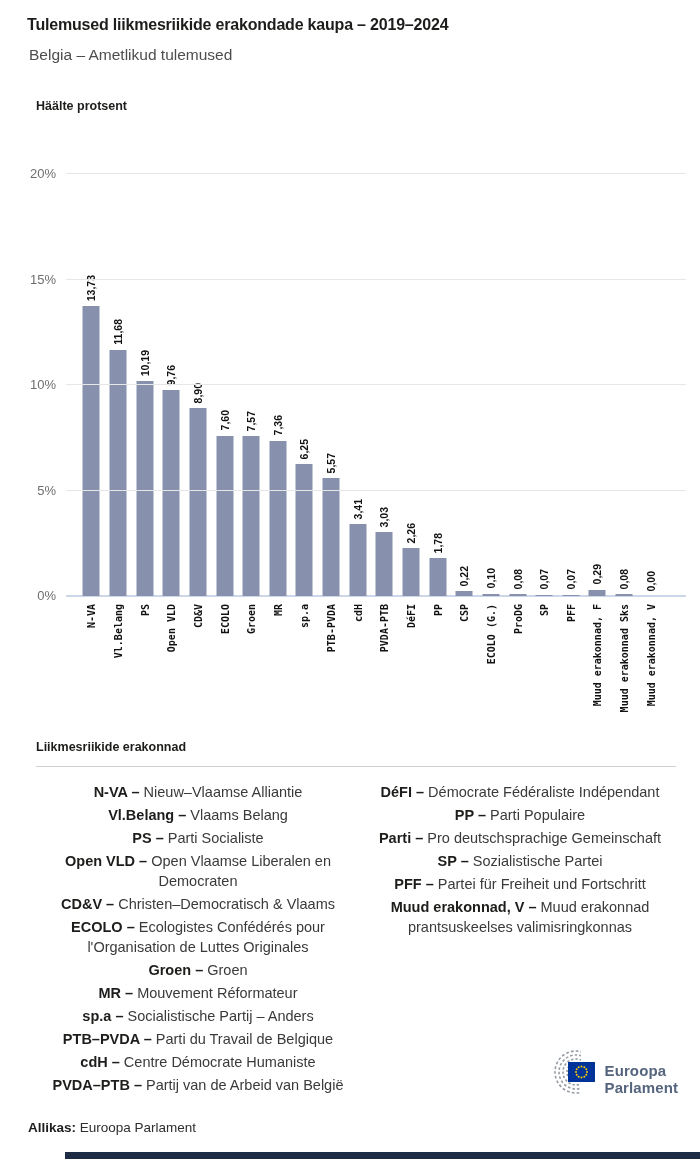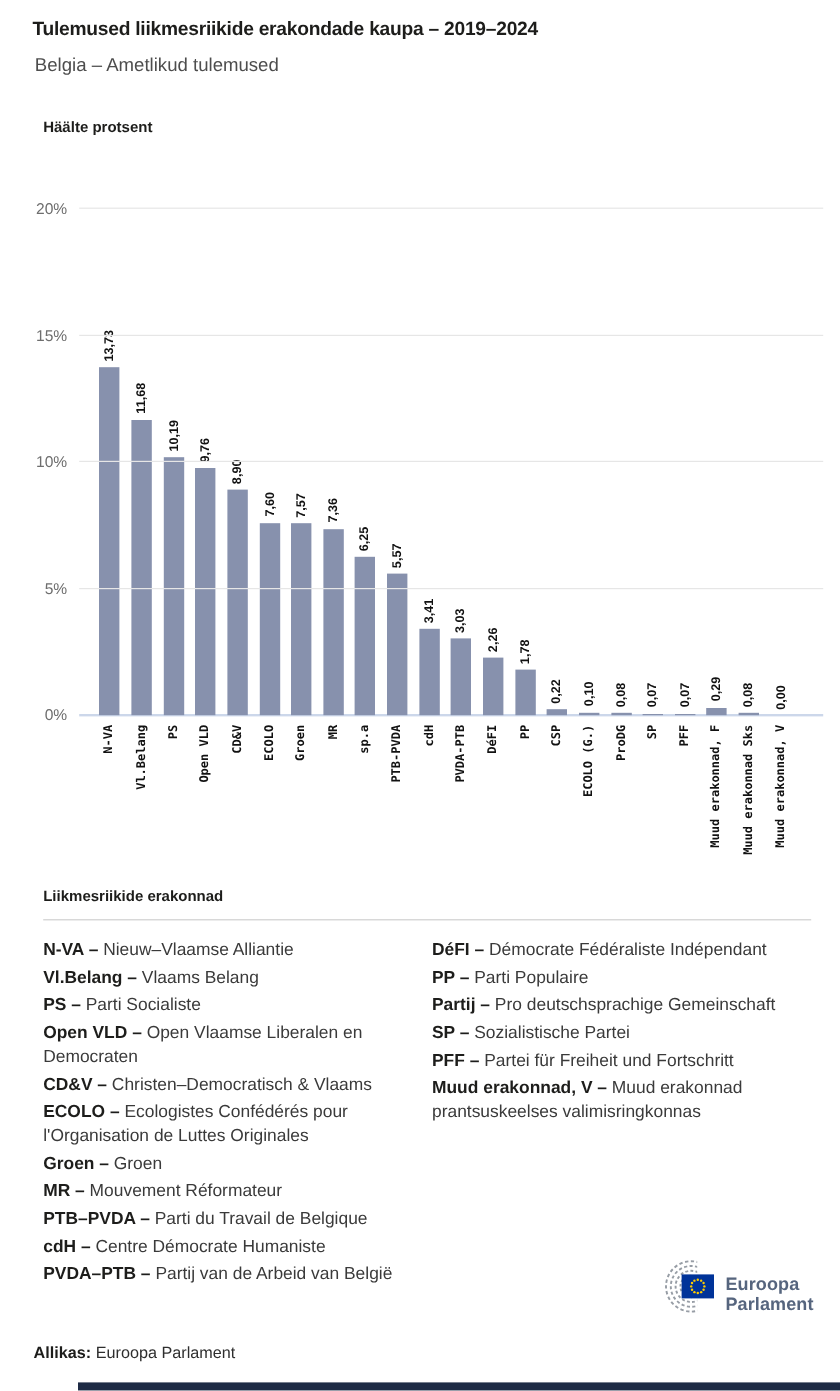--- a/index.html
+++ b/index.html
@@ -24,21 +24,21 @@
              font-size:10.5px;font-weight:700;color:#111;letter-spacing:0;}
   .bar-cat{position:absolute;top:calc(100% + 8px);left:50%;transform:translateX(-50%) rotate(180deg);
            writing-mode:vertical-rl;white-space:nowrap;
            font-family:"DejaVu Sans Mono", monospace;font-size:10px;font-weight:700;color:#111;}
 
   
   .legend-title{position:absolute;left:36px;top:740px;margin:0;font-size:12.5px;font-weight:700;color:#1d1d1b;}
   .legend-divider{position:absolute;left:36px;top:766px;width:640px;height:1px;background:#cfcfcf;border:0;margin:0;}
   .legend-cols{position:absolute;left:36px;top:782px;width:644px;display:grid;grid-template-columns:324px 320px;column-gap:0;}
   .legend-col{display:block;}
-  .legend-entry{font-size:14.5px;line-height:20px;margin:0 0 3px 0;color:#3a3a3a;}
+  .legend-entry{font-size:14.5px;line-height:20px;margin:0 0 3px 0;color:#3a3a3a;text-align:center;}
   .legend-entry .abbr{font-weight:700;color:#1d1d1b;}
 
   
   .source-note{position:absolute;left:28px;top:1120px;font-size:13.5px;color:#2e2e2e;}
   .source-note .b{font-weight:700;color:#1d1d1b;}
   .ep-logo{position:absolute;right:22px;top:1048px;display:flex;align-items:flex-end;gap:8px;}
   .logo-text{font-size:15px;font-weight:700;color:#56657e;line-height:1.15;letter-spacing:0.1px;}
   .bottom-bar{position:absolute;left:65px;top:1152px;width:635px;height:7px;background:#1e2b45;}
 </style>
 </head>
@@ -183,28 +183,29 @@
   <div class="legend-cols">
     <div class="legend-col" id="legend-left">
         <div class="legend-entry"><span class="abbr">N-VA – </span><span>Nieuw–Vlaamse Alliantie</span></div>
         <div class="legend-entry"><span class="abbr">Vl.Belang – </span><span>Vlaams Belang</span></div>
         <div class="legend-entry"><span class="abbr">PS – </span><span>Parti Socialiste</span></div>
         <div class="legend-entry"><span class="abbr">Open VLD – </span><span>Open Vlaamse Liberalen en Democraten</span></div>
         <div class="legend-entry"><span class="abbr">CD&amp;V – </span><span>Christen–Democratisch &amp; Vlaams</span></div>
         <div class="legend-entry"><span class="abbr">ECOLO – </span><span>Ecologistes Confédérés pour l'Organisation de Luttes Originales</span></div>
         <div class="legend-entry"><span class="abbr">Groen – </span><span>Groen</span></div>
         <div class="legend-entry"><span class="abbr">MR – </span><span>Mouvement Réformateur</span></div>
+        <div class="legend-entry"><span class="abbr">sp.a – </span><span>Socialistische Partij – Anders</span></div>
         <div class="legend-entry"><span class="abbr">PTB–PVDA – </span><span>Parti du Travail de Belgique</span></div>
         <div class="legend-entry"><span class="abbr">cdH – </span><span>Centre Démocrate Humaniste</span></div>
         <div class="legend-entry"><span class="abbr">PVDA–PTB – </span><span>Partij van de Arbeid van België</span></div>
       </div>
     <div class="legend-col" id="legend-right">
         <div class="legend-entry"><span class="abbr">DéFI – </span><span>Démocrate Fédéraliste Indépendant</span></div>
         <div class="legend-entry"><span class="abbr">PP – </span><span>Parti Populaire</span></div>
-        <div class="legend-entry"><span class="abbr">Partij – </span><span>Pro deutschsprachige Gemeinschaft</span></div>
+        <div class="legend-entry"><span class="abbr">Parti – </span><span>Pro deutschsprachige Gemeinschaft</span></div>
         <div class="legend-entry"><span class="abbr">SP – </span><span>Sozialistische Partei</span></div>
         <div class="legend-entry"><span class="abbr">PFF – </span><span>Partei für Freiheit und Fortschritt</span></div>
         <div class="legend-entry"><span class="abbr">Muud erakonnad, V – </span><span>Muud erakonnad prantsuskeelses valimisringkonnas</span></div>
       </div>
   </div>
 
   <div class="source-note">
     <span class="b">Allikas:</span>
     <span>Euroopa Parlament</span>
   </div>

